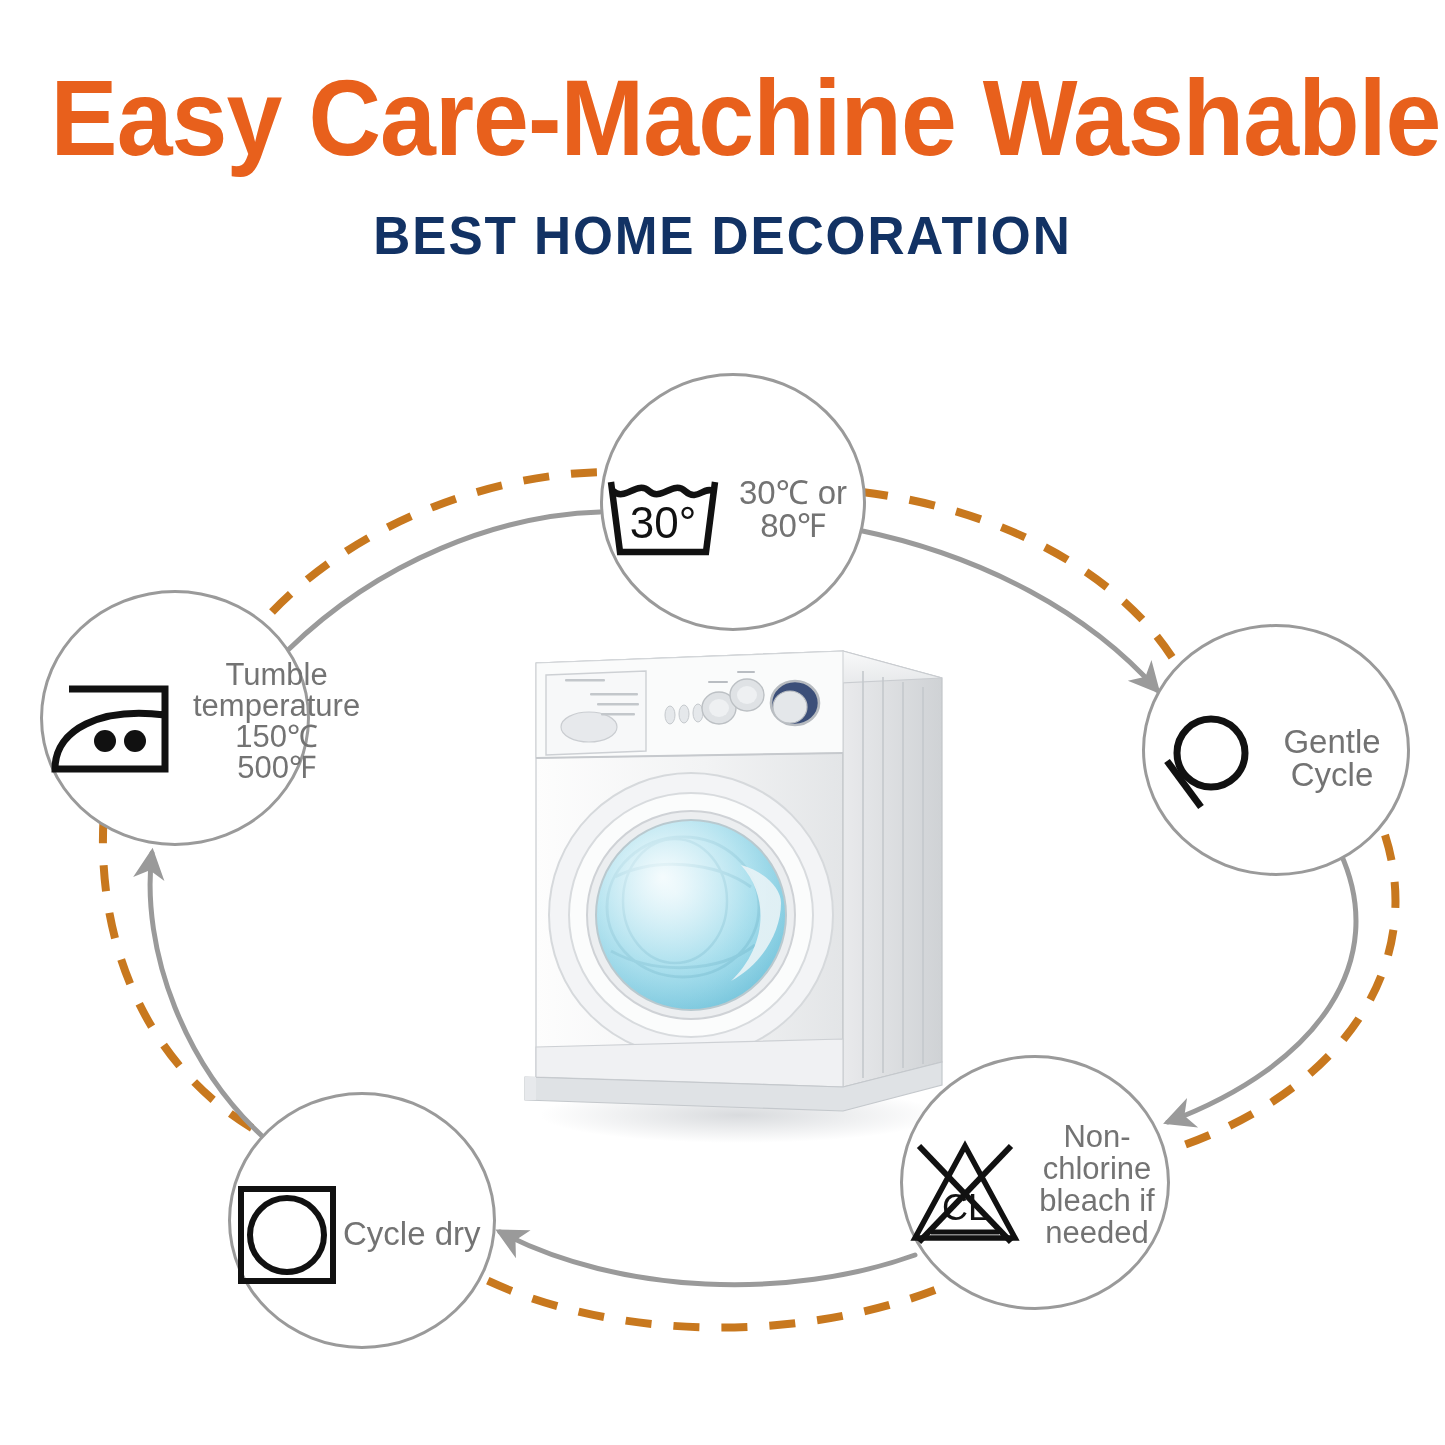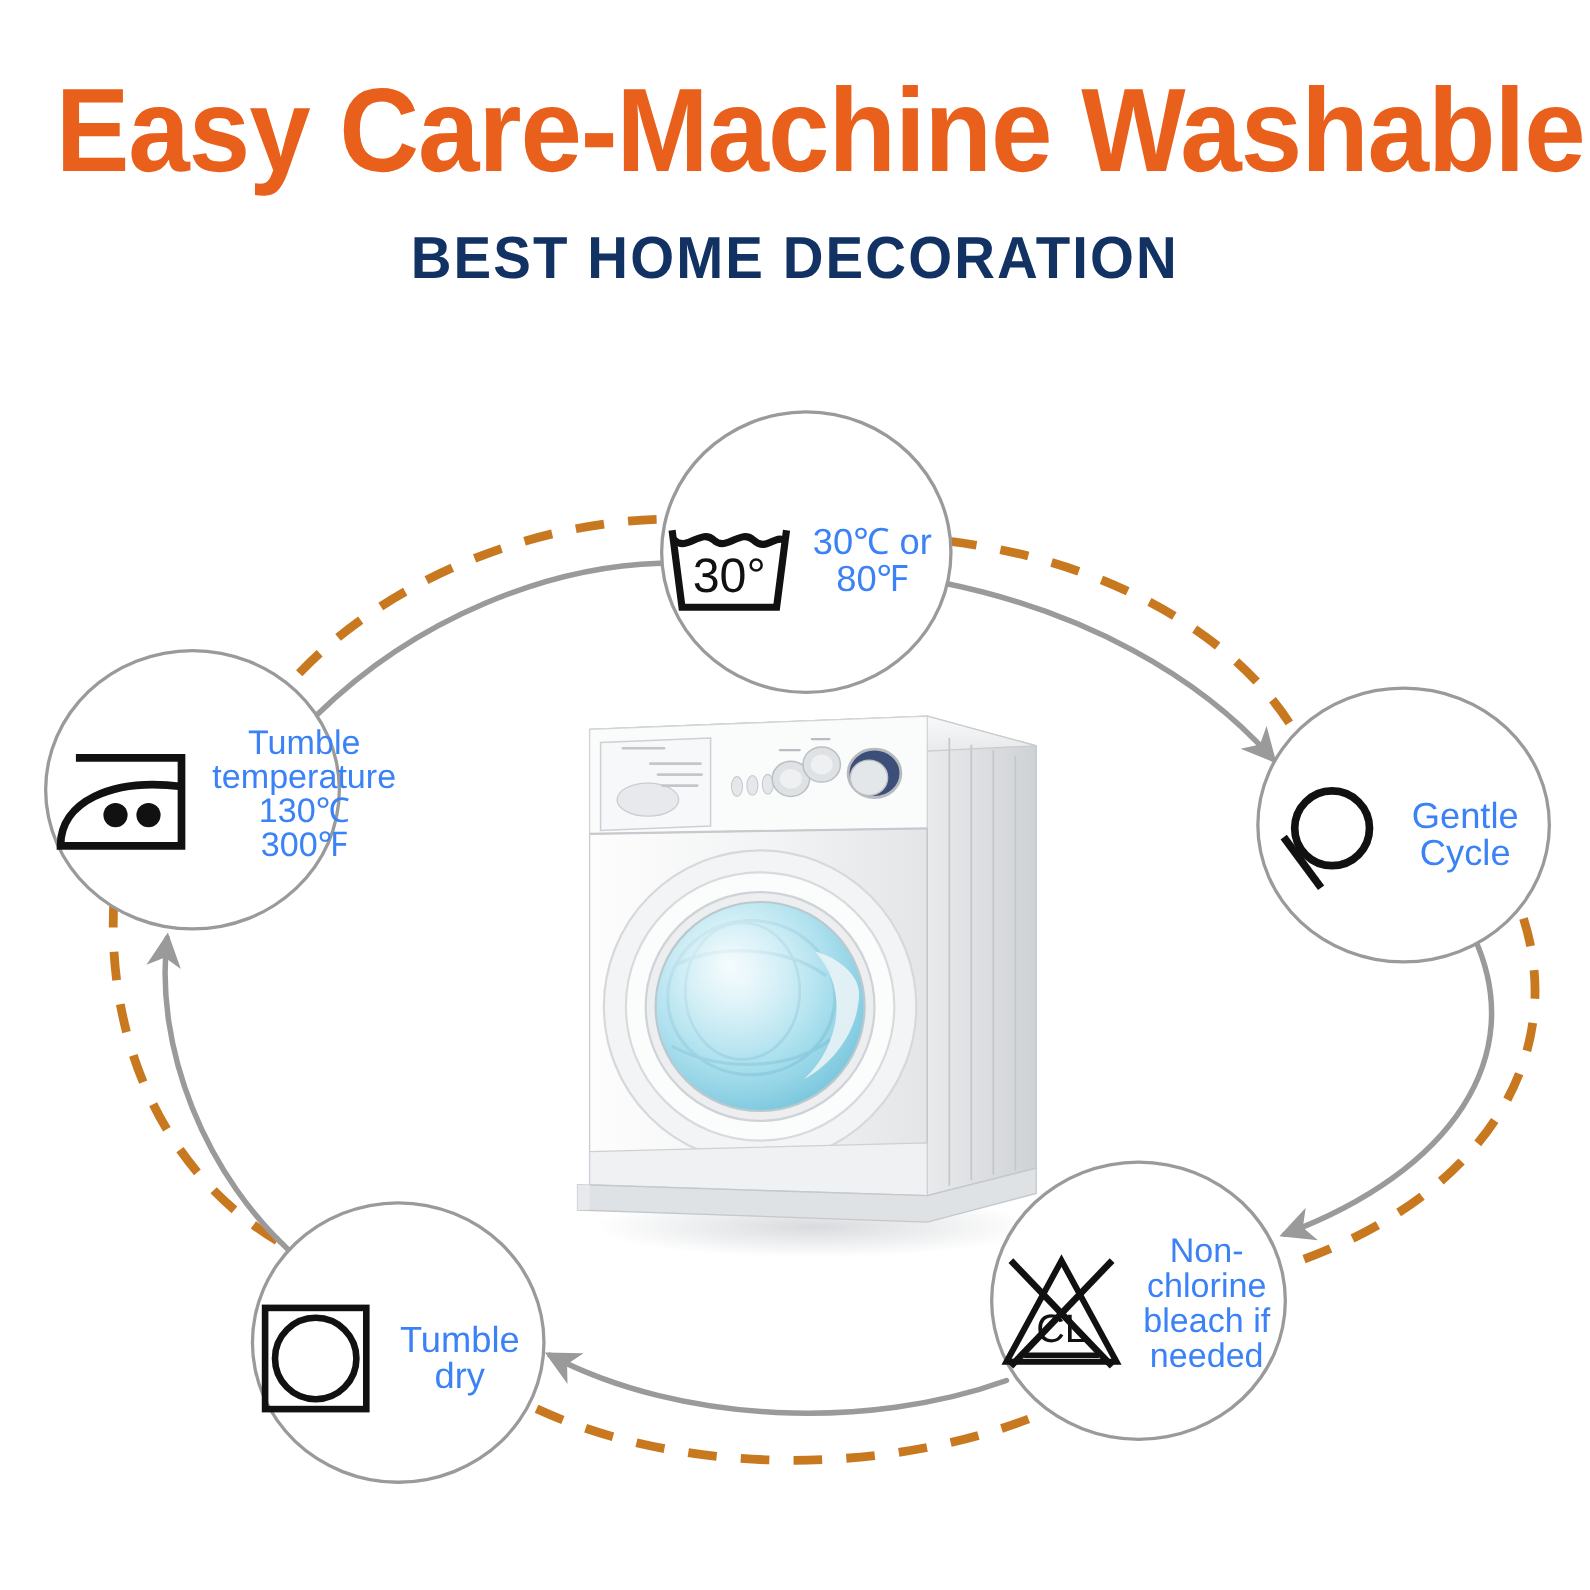--- a/index.html
+++ b/index.html
@@ -53,21 +53,21 @@
     display:flex;
     align-items:center;
     justify-content:flex-start;
     z-index:8;
   }
   .node .glyph{
     display:flex;align-items:center;justify-content:center;
   }
   .node .cap{
     text-align:center;
-    color:#3b82f6;
+    color:#737373;
     font-family:"Liberation Sans",sans-serif;
     font-size:31px;
     line-height:33px;
     font-weight:400;
     letter-spacing:0px;
   }
 
   
   #node-wash   {left:600px; top:373px;  width:266px;height:258px;}
   #node-gentle {left:1142px;top:624px;  width:268px;height:252px;}
@@ -268,31 +268,31 @@
     </div>
   </div>
 
   <div class="node" id="node-tumble">
     <div class="glyph">
       <svg width="112" height="104" viewBox="0 0 112 104">
         <rect x="10" y="6" width="92" height="92" fill="none" stroke="#111" stroke-width="6"></rect>
         <circle cx="56" cy="52" r="37" fill="none" stroke="#111" stroke-width="6"></circle>
       </svg>
     </div>
-    <div class="cap">Tumble dry</div>
+    <div class="cap">Cycle dry</div>
   </div>
 
   <div class="node" id="node-iron">
     <div class="glyph">
       <svg width="150" height="104" viewBox="0 0 150 104">
         <path d="M 26,12 L 122,12 L 122,92 L 12,92 C 12,52 58,30 122,38" fill="none" stroke="#111" stroke-width="7" stroke-linejoin="miter"></path>
         <circle cx="62" cy="64" r="11" fill="#111"></circle>
         <circle cx="92" cy="64" r="11" fill="#111"></circle>
       </svg>
     </div>
     <div class="cap">
       <div>Tumble</div>
       <div>temperature</div>
-      <div>130℃  300℉</div>
+      <div>150℃  500℉</div>
     </div>
   </div>
 
 </div>
 
 </body></html>

